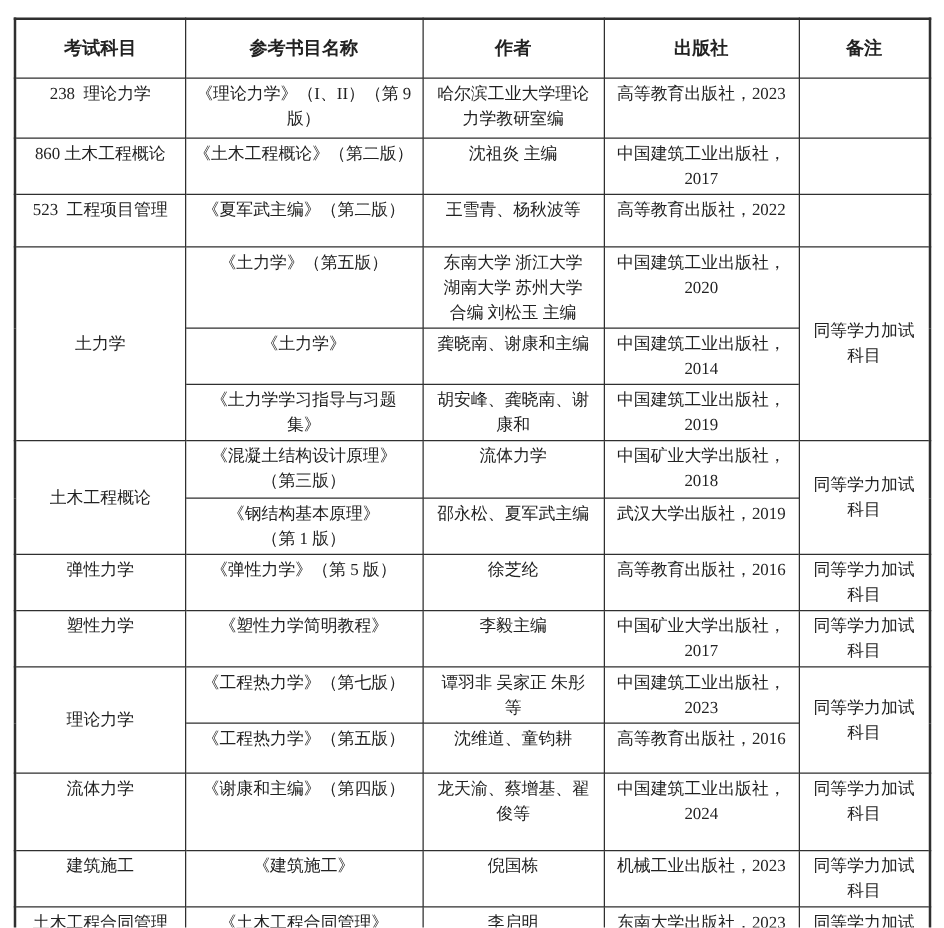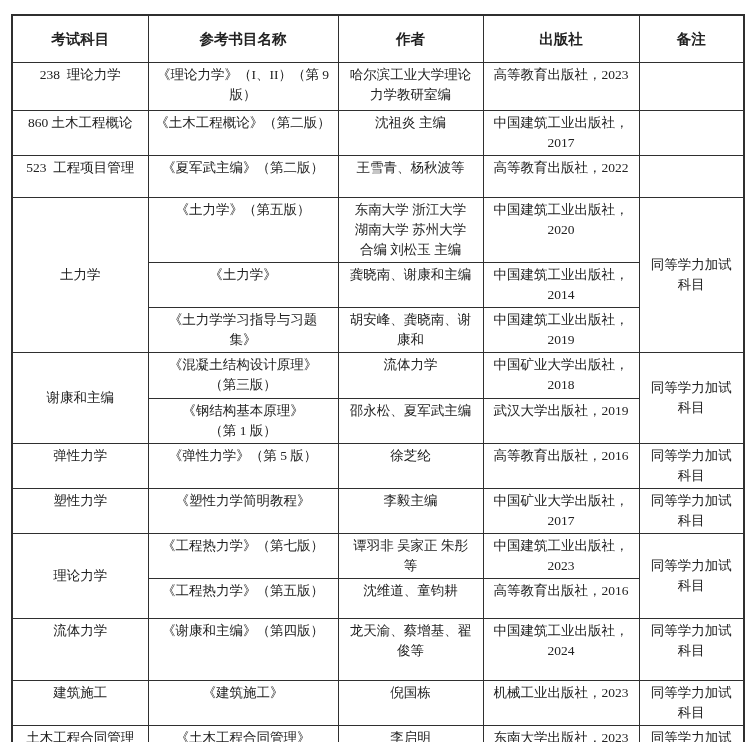--- a/index.html
+++ b/index.html
@@ -126,21 +126,21 @@
       <tr style="height:44px">
         <td>《土力学学习指导与习题
 集》</td>
         <td>胡安峰、龚晓南、谢
 康和</td>
         <td>中国建筑工业出版社，
 2019</td>
       </tr>
 
       <tr style="height:46px">
-        <td class="merged" rowspan="2">谢康和主编</td>
+        <td class="merged" rowspan="2">土木工程概论</td>
         <td>《混凝土结构设计原理》
 （第三版）</td>
         <td>流体力学</td>
         <td>中国矿业大学出版社，
 2018</td>
         <td class="merged" rowspan="2">同等学力加试
 科目</td>
       </tr>
       <tr style="height:42px">
         <td>《钢结构基本原理》

